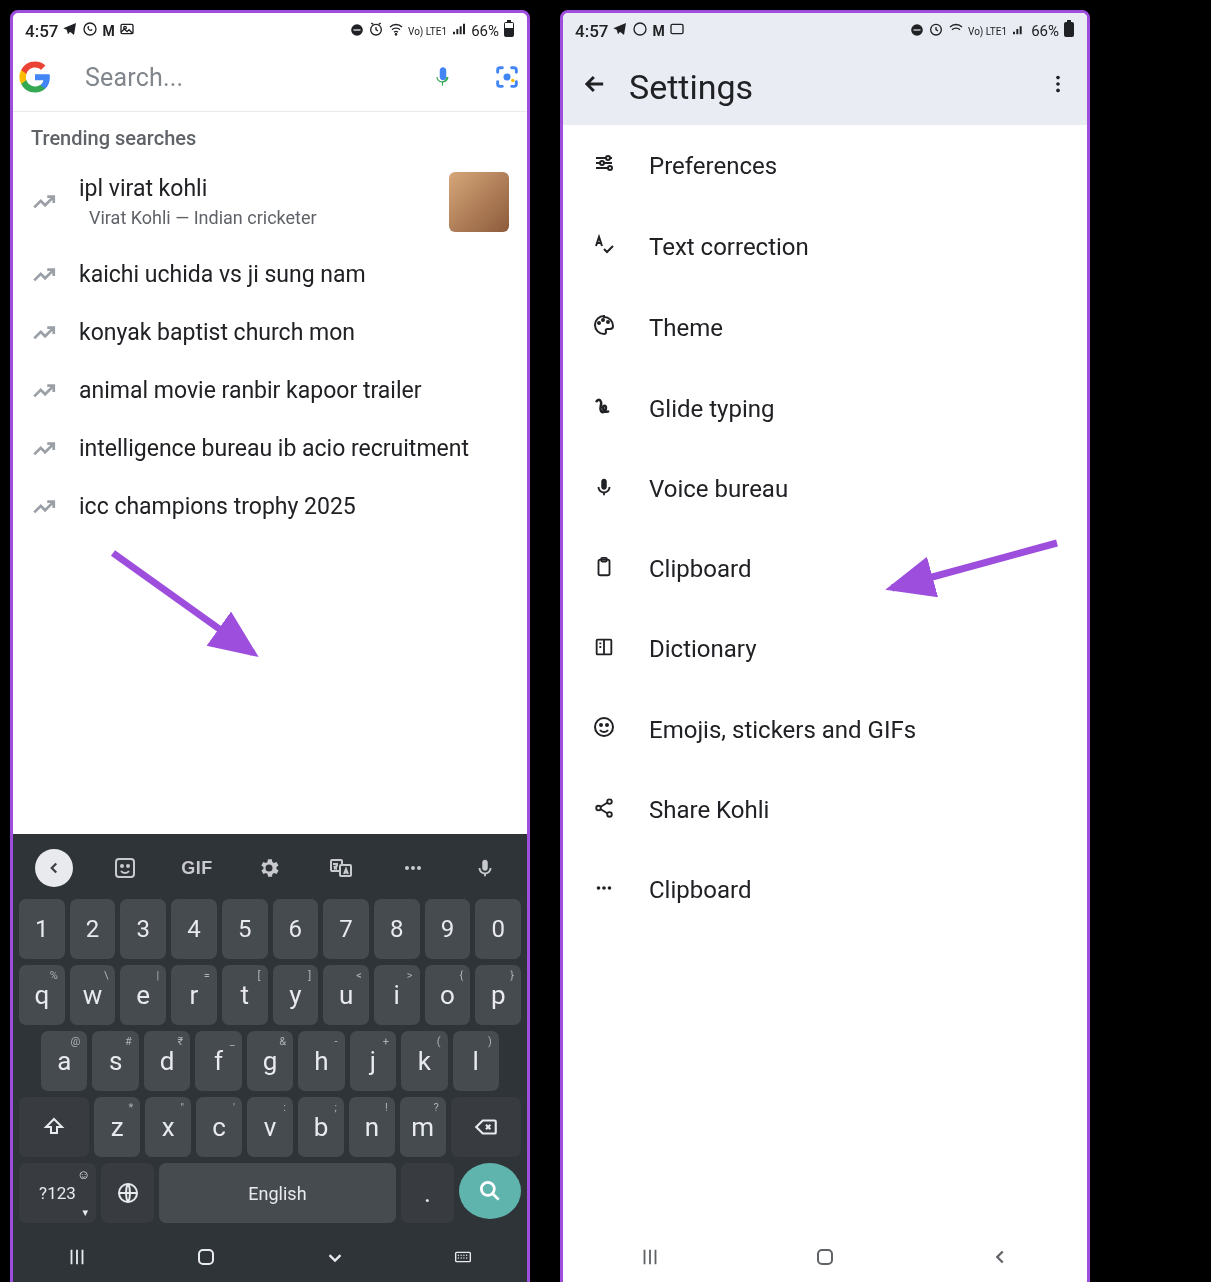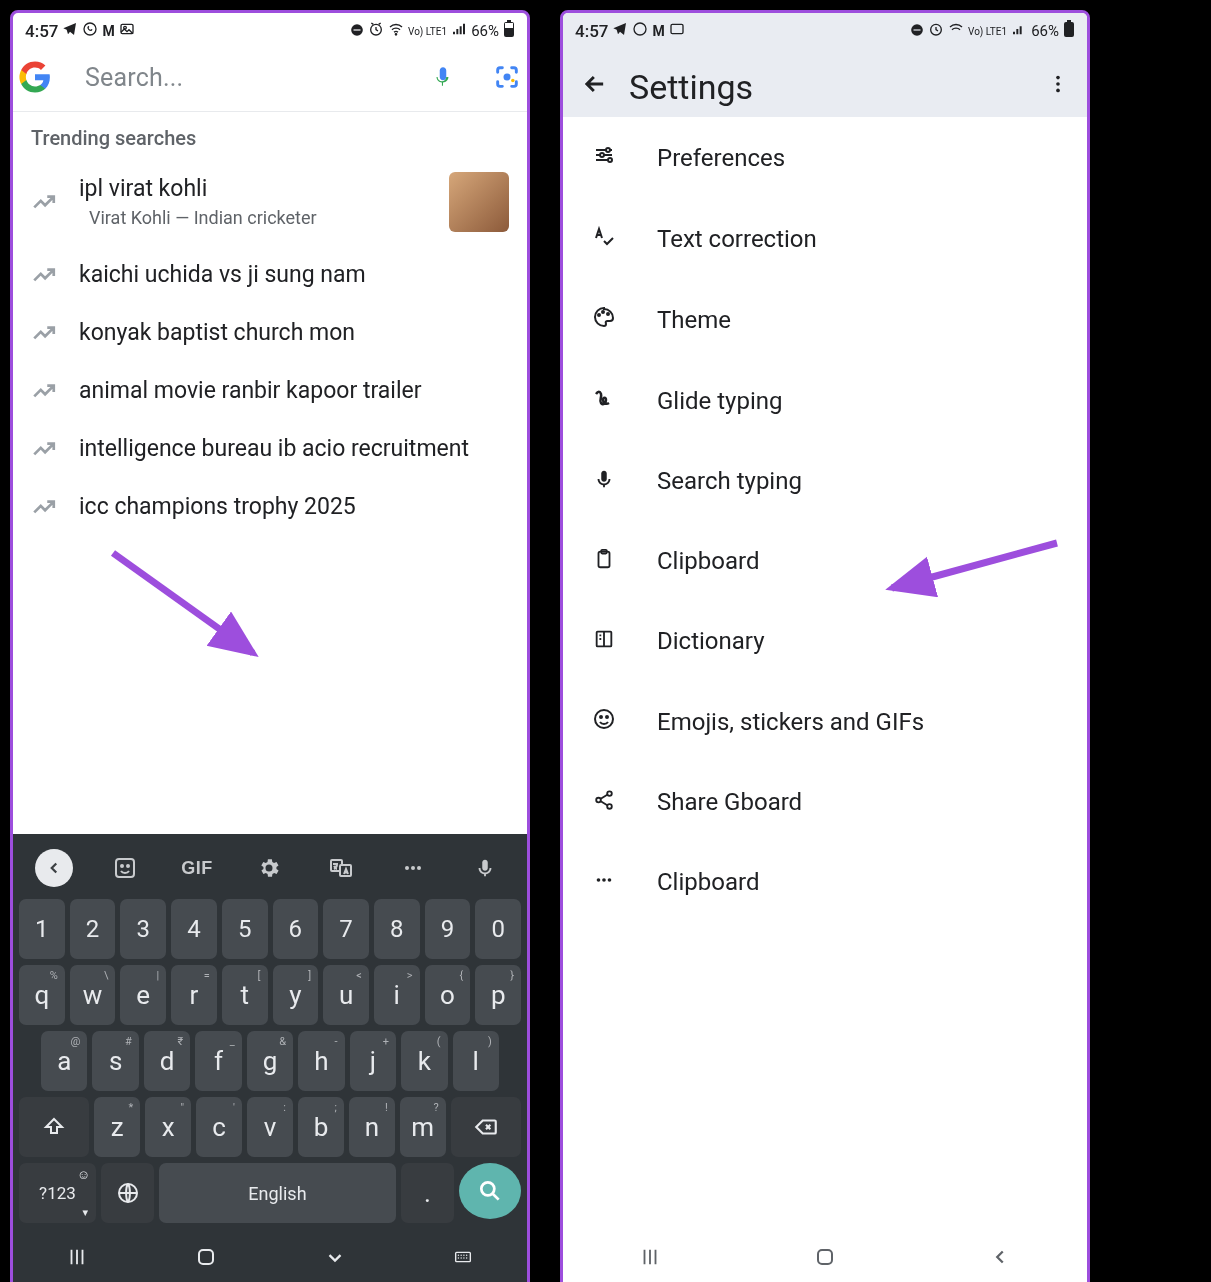--- a/index.html
+++ b/index.html
@@ -121,29 +121,29 @@
     height:56px; display:flex; align-items:center; justify-content:space-around;
     color:#9aa0a6; font-size:22px; border-top: 0;
   }
   
   .arrow {
     position:absolute; pointer-events:none; z-index:10;
   }
   
   .settings-header {
     background:#e9ecf2;
-    padding: 18px 18px 10px;
+    padding: 18px 18px 18px;
     display:flex; align-items:center; gap: 20px;
     position:relative;
   }
   .settings-title { font-size: 34px; color:#202124; font-weight:400; flex:1; }
   .back-arrow { font-size: 28px; color:#202124; }
   .overflow { font-size: 24px; color:#202124; }
   .set-item {
-    display:flex; align-items:center; gap: 38px;
+    display:flex; align-items:center; gap: 30px;
     padding: 26px 26px; font-size:24px; color:#202124;
   }
   .set-item .sicon { width:30px; text-align:center; font-size:22px; color:#202124; }
 </style>
 </head>
 <body>
 
 <div class="phone">
 
   <div class="status-bar">
@@ -533,21 +533,21 @@
         <span class="sicon"><svg width="24" height="24" viewBox="0 0 24 24" fill="none" stroke="#202124" stroke-width="2.5">
             <path d="M4 8c2-3 4-3 5 0s-2 6 0 9 5 0 5-3-3-3-3 0 3 5 6 3"></path>
           </svg></span>
         <span>Glide typing</span>
       </div>
       <div class="set-item">
         <span class="sicon"><svg width="22" height="22" viewBox="0 0 24 24" fill="#202124">
             <path d="M12 15c1.7 0 3-1.3 3-3V6c0-1.7-1.3-3-3-3S9 4.3 9 6v6c0 1.7 1.3 3 3 3z"></path>
             <path d="M17 12c0 2.8-2.2 5-5 5s-5-2.2-5-5H5c0 3.5 2.6 6.4 6 6.9V21h2v-2.1c3.4-.5 6-3.4 6-6.9h-2z"></path>
           </svg></span>
-        <span>Search typing</span>
+        <span>Voice bureau</span>
       </div>
       <div class="set-item">
         <span class="sicon"><svg width="22" height="22" viewBox="0 0 24 24" fill="none" stroke="#202124" stroke-width="2">
             <rect x="6" y="4" width="12" height="17" rx="2"></rect>
             <rect x="9" y="2" width="6" height="4" rx="1"></rect>
           </svg></span>
         <span>Clipboard</span>
       </div>
       <div class="set-item">
         <span class="sicon"><svg width="22" height="22" viewBox="0 0 24 24" fill="none" stroke="#202124" stroke-width="2">
@@ -565,21 +565,21 @@
           </svg></span>
         <span>Emojis, stickers and GIFs</span>
       </div>
       <div class="set-item">
         <span class="sicon"><svg width="22" height="22" viewBox="0 0 24 24" fill="none" stroke="#202124" stroke-width="2">
             <circle cx="18" cy="5" r="2.5"></circle>
             <circle cx="6" cy="12" r="2.5"></circle>
             <circle cx="18" cy="19" r="2.5"></circle>
             <path d="M8 11l8-5M8 13l8 5"></path>
           </svg></span>
-        <span>Share Gboard</span>
+        <span>Share Kohli</span>
       </div>
       <div class="set-item">
         <span class="sicon"><svg width="22" height="22" viewBox="0 0 24 24" fill="#202124">
             <circle cx="6" cy="12" r="2"></circle>
             <circle cx="12" cy="12" r="2"></circle>
             <circle cx="18" cy="12" r="2"></circle>
           </svg></span>
         <span>Clipboard</span>
       </div>
     </div>

